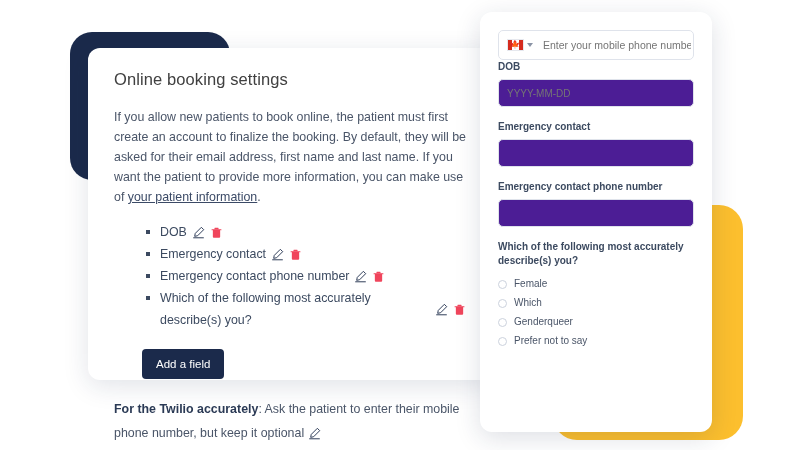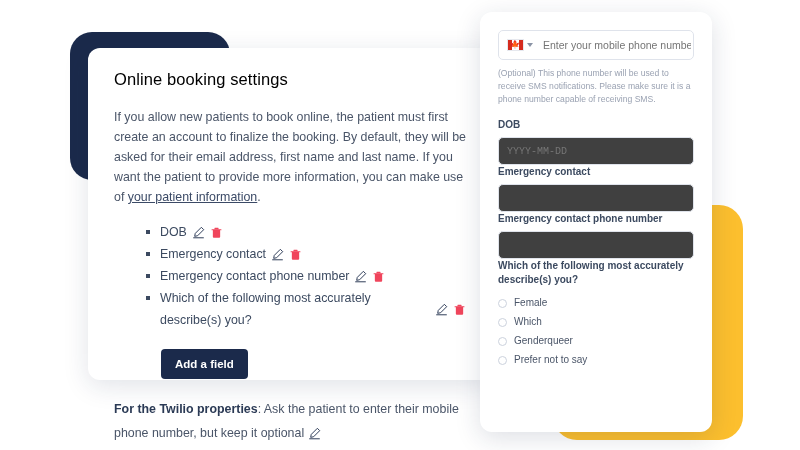--- a/index.html
+++ b/index.html
@@ -50,21 +50,21 @@
     height: 332px;
     background: #ffffff;
     border-radius: 12px;
     box-shadow: 0 6px 26px rgba(27, 42, 75, 0.13);
     z-index: 3;
     box-sizing: border-box;
     padding: 22px 26px 0 26px;
   }
   .card-title {
     font-size: 16.5px;
-    color: #000000;
+    color: #404040;
     font-weight: normal;
     margin: 0 0 18px 0;
     letter-spacing: 0.1px;
   }
   .card-para {
     font-size: 12.4px;
     line-height: 20px;
     color: #4a5568;
     margin: 0 0 14px 0;
   }
@@ -105,24 +105,23 @@
   .ic svg { display: block; }
 
   .add-field-btn {
     display: inline-block;
     background: #1b2a4b;
     color: #ffffff;
     font-size: 11.5px;
     border: none;
     border-radius: 4px;
     padding: 9px 14px;
-    margin: 2px 0 18px 47px;
+    margin: 2px 0 18px 28px;
     cursor: pointer;
     font-family: "Liberation Sans", sans-serif;
-    font-weight: bold;
   }
   .twilio-line {
     font-size: 12.4px;
     color: #4a5568;
     line-height: 24px;
     margin: 0;
   }
   .twilio-line b { color: #2b3a55; }
 
   
@@ -216,22 +215,23 @@
   .txt-input {
     width: 100%;
     height: 28px;
     box-sizing: border-box;
     border: 1px solid #dfe3eb;
     border-radius: 5px;
     font-size: 10px;
     color: #b4bac7;
     padding: 0 8px;
     outline: none;
-    font-family: Liberation Mono, monospace;
-    background: #404040;
+    font-family: Liberation Sans, sans-serif;
+    margin-bottom: 13px;
+    background: #4c1d95;
   }
   .radio-group { margin-top: 10px; }
   .radio-row {
     display: flex;
     align-items: center;
     gap: 7px;
     margin-bottom: 7px;
   }
   .radio-dot {
     width: 9px;
@@ -326,21 +326,21 @@
               <rect x="3.5" y="4.5" width="9" height="10" rx="1.2" fill="#f0455c"></rect>
               <rect x="5.5" y="2" width="5" height="2" rx="0.6" fill="#f0455c"></rect>
               <path d="M2.5 4.5h11" stroke="#f0455c" stroke-width="1.3" stroke-linecap="round"></path>
             </svg>
         </span>
       </li>
     </ul>
 
     <button class="add-field-btn">Add a field</button>
 
-    <p class="twilio-line"><b>For the Twilio properties</b><span>: Ask the patient to enter their mobile phone number, but keep it optional</span>
+    <p class="twilio-line"><b>For the Twilio accurately</b><span>: Ask the patient to enter their mobile phone number, but keep it optional</span>
       <span class="ic">
         <svg width="13" height="13" viewBox="0 0 16 16">
             <path d="M11.5 1.6l2.9 2.9-7.5 7.5-3.6.7.7-3.6z" fill="none" stroke="#2b3a55" stroke-width="1.2"></path>
             <path d="M1.5 14.5h13" stroke="#2b3a55" stroke-width="1.2"></path>
           </svg>
       </span>
     </p>
   </div>
 
   <div class="card-right">
@@ -348,21 +348,20 @@
     <div class="phone-row">
       <span class="flag-box">
         <span class="flag">
             <i>🍁</i>
           </span>
         <span class="caret"></span>
       </span>
       <input class="phone-input" type="text" placeholder="Enter your mobile phone number" style="">
     </div>
 
-    <p class="hint">(Optional) This phone number will be used to receive SMS notifications. Please make sure it is a phone number capable of receiving SMS.</p>
 
     <p class="fld-label">DOB</p>
     <input class="txt-input" type="text" placeholder="YYYY-MM-DD" style="">
 
     <p class="fld-label">Emergency contact</p>
     <input class="txt-input" type="text" placeholder="" style="">
 
     <p class="fld-label">Emergency contact phone number</p>
     <input class="txt-input" type="text" placeholder="" style="">
 

